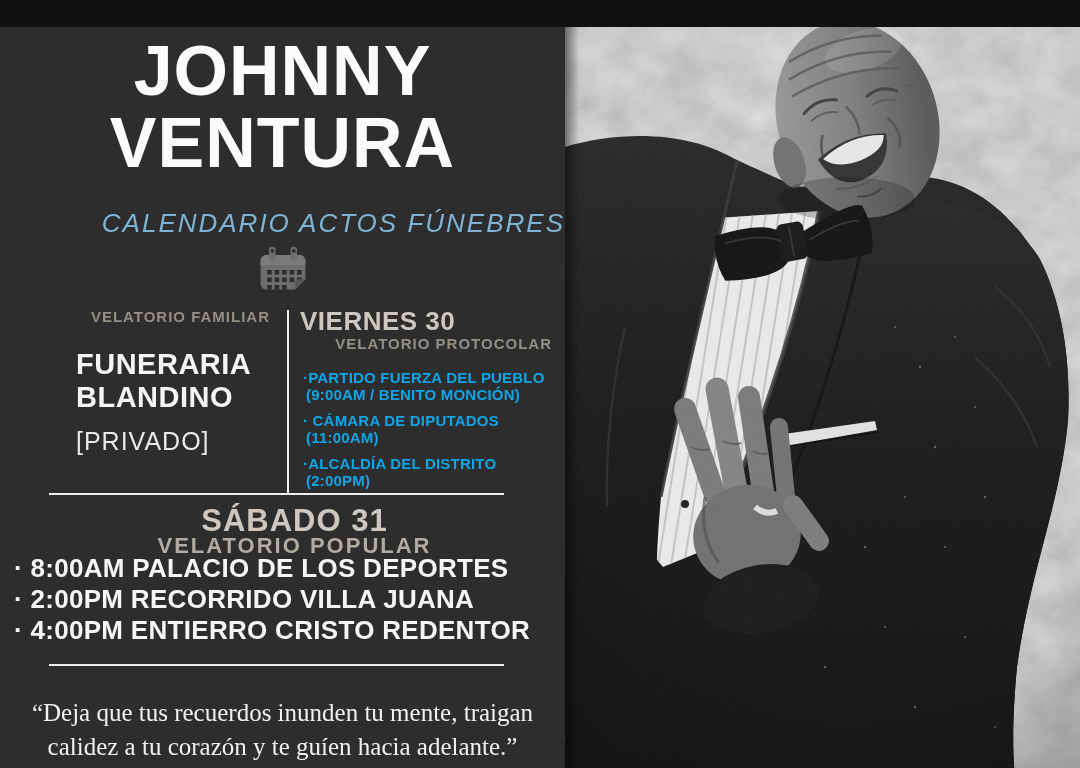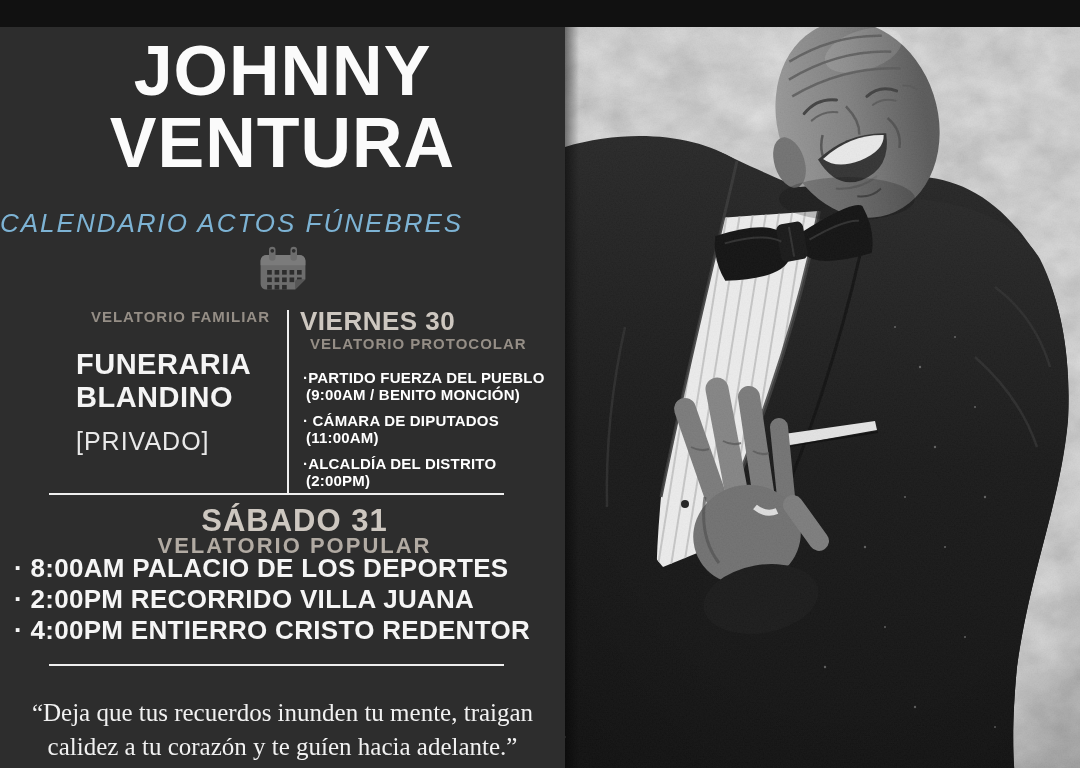--- a/index.html
+++ b/index.html
@@ -4,34 +4,34 @@
 <style>
   html,body{margin:0;padding:0;background:#111;}
   .poster{position:relative;width:1080px;height:768px;display:flex;overflow:hidden;
           font-family:"Liberation Sans",sans-serif;background:#2d2d2d;margin-top:27px;}
   .left-panel{position:relative;width:565px;height:768px;background:#2d2d2d;flex:0 0 565px;}
   .photo-panel{position:relative;width:515px;height:768px;flex:0 0 515px;}
   .photo-panel svg{display:block;}
 
   .title{position:absolute;top:8px;left:0;width:565px;text-align:center;
          font-weight:700;font-size:70px;line-height:72px;color:#fbfbfb;letter-spacing:1px;}
-  .subtitle{position:absolute;top:181px;left:0;width:565px;text-align:left;
+  .subtitle{position:absolute;top:181px;left:0;width:565px;text-align:right;
             font-style:italic;font-weight:400;font-size:26px;letter-spacing:2px;color:#7db3d4;}
   .cal-wrap{position:absolute;top:218px;left:0;width:565px;text-align:center;}
 
   .col-left{position:absolute;top:281px;left:22px;width:250px;}
   .col-right{position:absolute;top:281px;left:300px;width:252px;}
   .col-header{font-weight:700;font-size:26px;line-height:27px;color:#cdc7c0;letter-spacing:.5px;}
-  .col-sub{font-weight:700;font-size:15px;line-height:18px;color:#958e86;letter-spacing:1px;}
+  .col-sub{font-weight:700;font-size:15px;line-height:18px;color:#958e86;letter-spacing:1px;text-align:right;}
   .col-sub.right-align{text-align:right;padding-right:2px;}
   .col-sub.indent{padding-left:10px;}
   .venue{margin:22px 0 0 54px;font-weight:700;font-size:29px;line-height:33px;color:#f4f4f4;letter-spacing:.5px;}
   .privado{margin:13px 0 0 54px;font-weight:400;font-size:25px;color:#e9e9e9;letter-spacing:1px;}
   .events{margin-top:17px;padding-left:3px;}
-  .event{margin-bottom:10px;font-weight:700;font-size:15px;line-height:16.5px;color:#ffffff;letter-spacing:.2px;}
+  .event{margin-bottom:10px;font-weight:700;font-size:15px;line-height:16.5px;color:#0ea5e9;letter-spacing:.2px;}
   .event .l2{padding-left:3px;}
   .divider-v{position:absolute;left:287px;top:283px;width:2px;height:183px;background:#efefef;}
   .rule{position:absolute;left:49px;width:455px;height:2px;background:#efefef;}
   .rule1{top:466px;}
   .rule2{top:637px;}
   .sabado{position:absolute;top:478px;left:12px;width:565px;text-align:center;}
   .sabado-h{font-weight:700;font-size:31px;line-height:32px;color:#cdc7c0;letter-spacing:1px;}
   .sabado-sub{font-weight:700;font-size:22px;line-height:17px;color:#b2aba3;letter-spacing:2px;}
   .sat-list{position:absolute;top:526px;left:14px;width:544px;}
   .sat-item{font-weight:700;font-size:26px;line-height:31px;color:#f5f5f5;letter-spacing:.3px;white-space:nowrap;}

